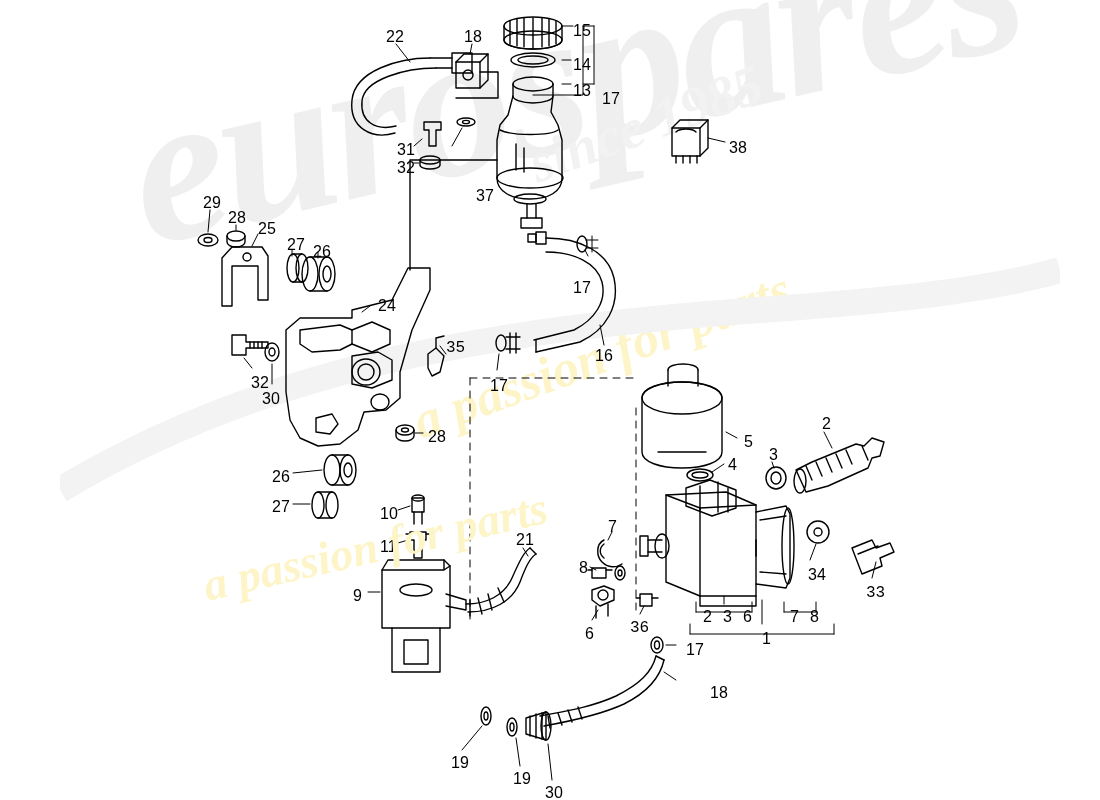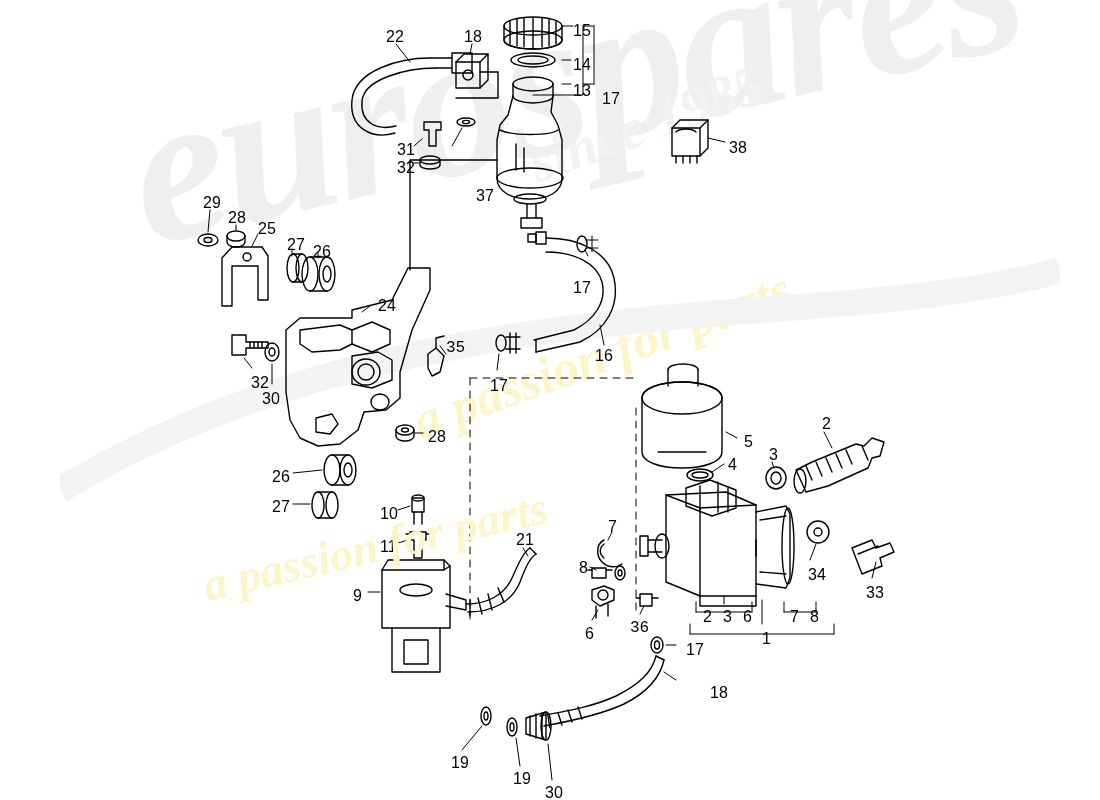--- a/index.html
+++ b/index.html
@@ -486,21 +486,21 @@
     <div class="lbl" style="left:728px;top:458px;">4</div>
     <div class="lbl" style="left:272px;top:470px;">26</div>
     <div class="lbl" style="left:272px;top:500px;">27</div>
     <div class="lbl" style="left:380px;top:507px;">10</div>
     <div class="lbl" style="left:380px;top:540px;">11</div>
     <div class="lbl" style="left:353px;top:589px;">9</div>
     <div class="lbl" style="left:516px;top:533px;">21</div>
     <div class="lbl" style="left:608px;top:520px;">7</div>
     <div class="lbl" style="left:579px;top:561px;">8</div>
     <div class="lbl" style="left:808px;top:568px;">34</div>
-    <div class="lbl" style="left:866px;top:586px;">33</div>
+    <div class="lbl" style="left:866px;top:586px;font-family:Liberation Mono, monospace;">33</div>
     <div class="lbl" style="left:585px;top:627px;">6</div>
     <div class="lbl" style="left:630px;top:621px;font-family:Liberation Mono, monospace;">36</div>
     <div class="lbl" style="left:686px;top:643px;">17</div>
     <div class="lbl" style="left:686px;top:686px;margin-left:24px;">18</div>
     <div class="lbl" style="left:451px;top:756px;">19</div>
     <div class="lbl" style="left:513px;top:772px;">19</div>
     <div class="lbl" style="left:545px;top:786px;">30</div>
     <div class="lbl" style="left:703px;top:610px;">2</div>
     <div class="lbl" style="left:723px;top:610px;">3</div>
     <div class="lbl" style="left:743px;top:610px;">6</div>

